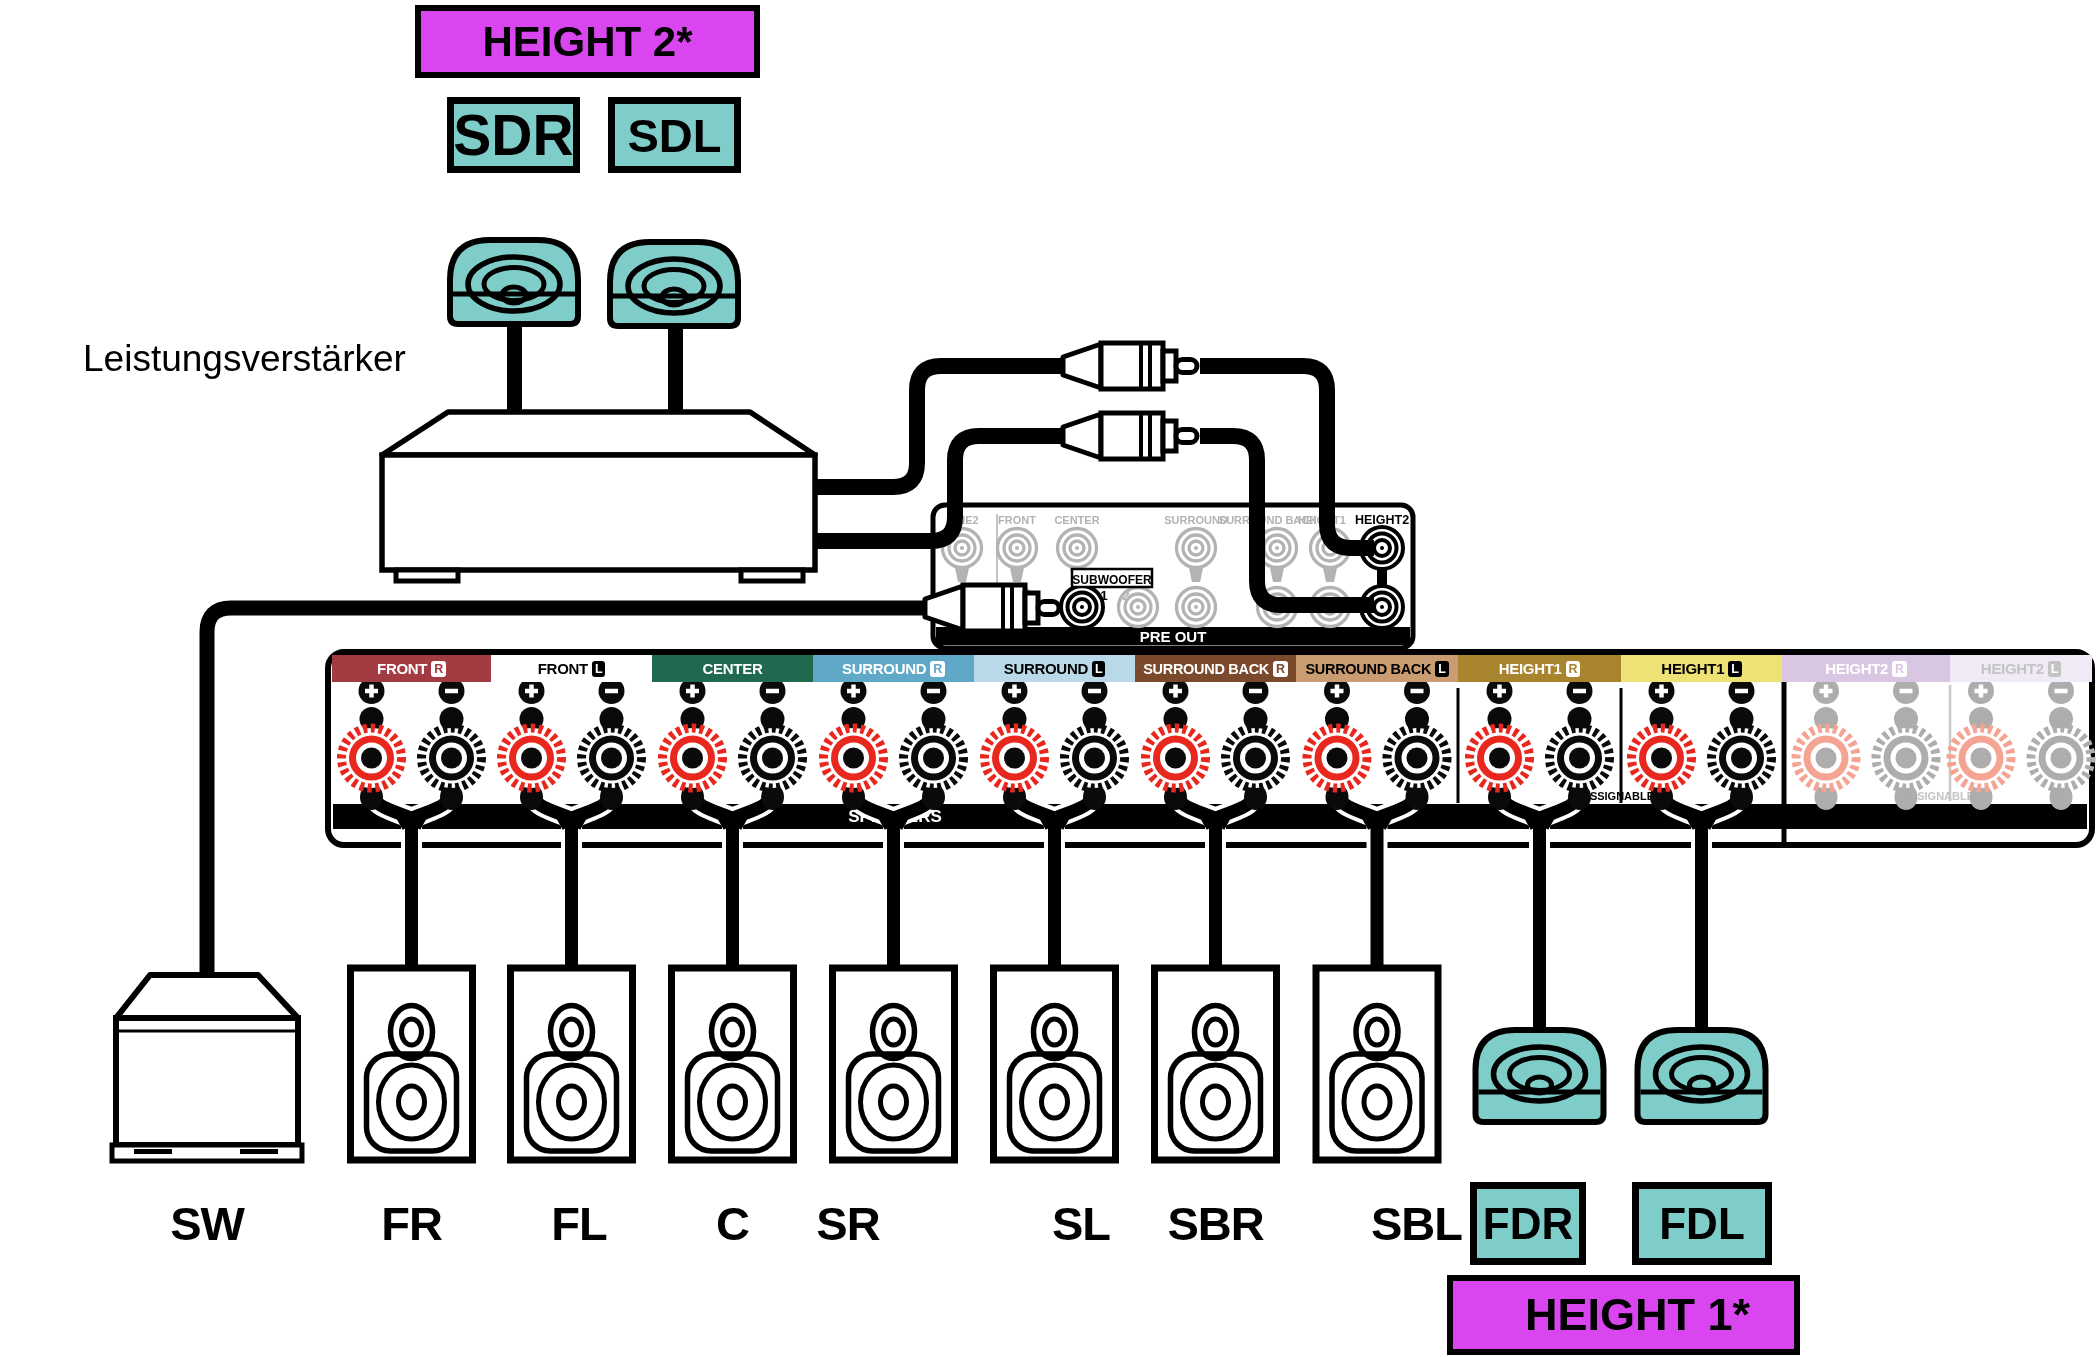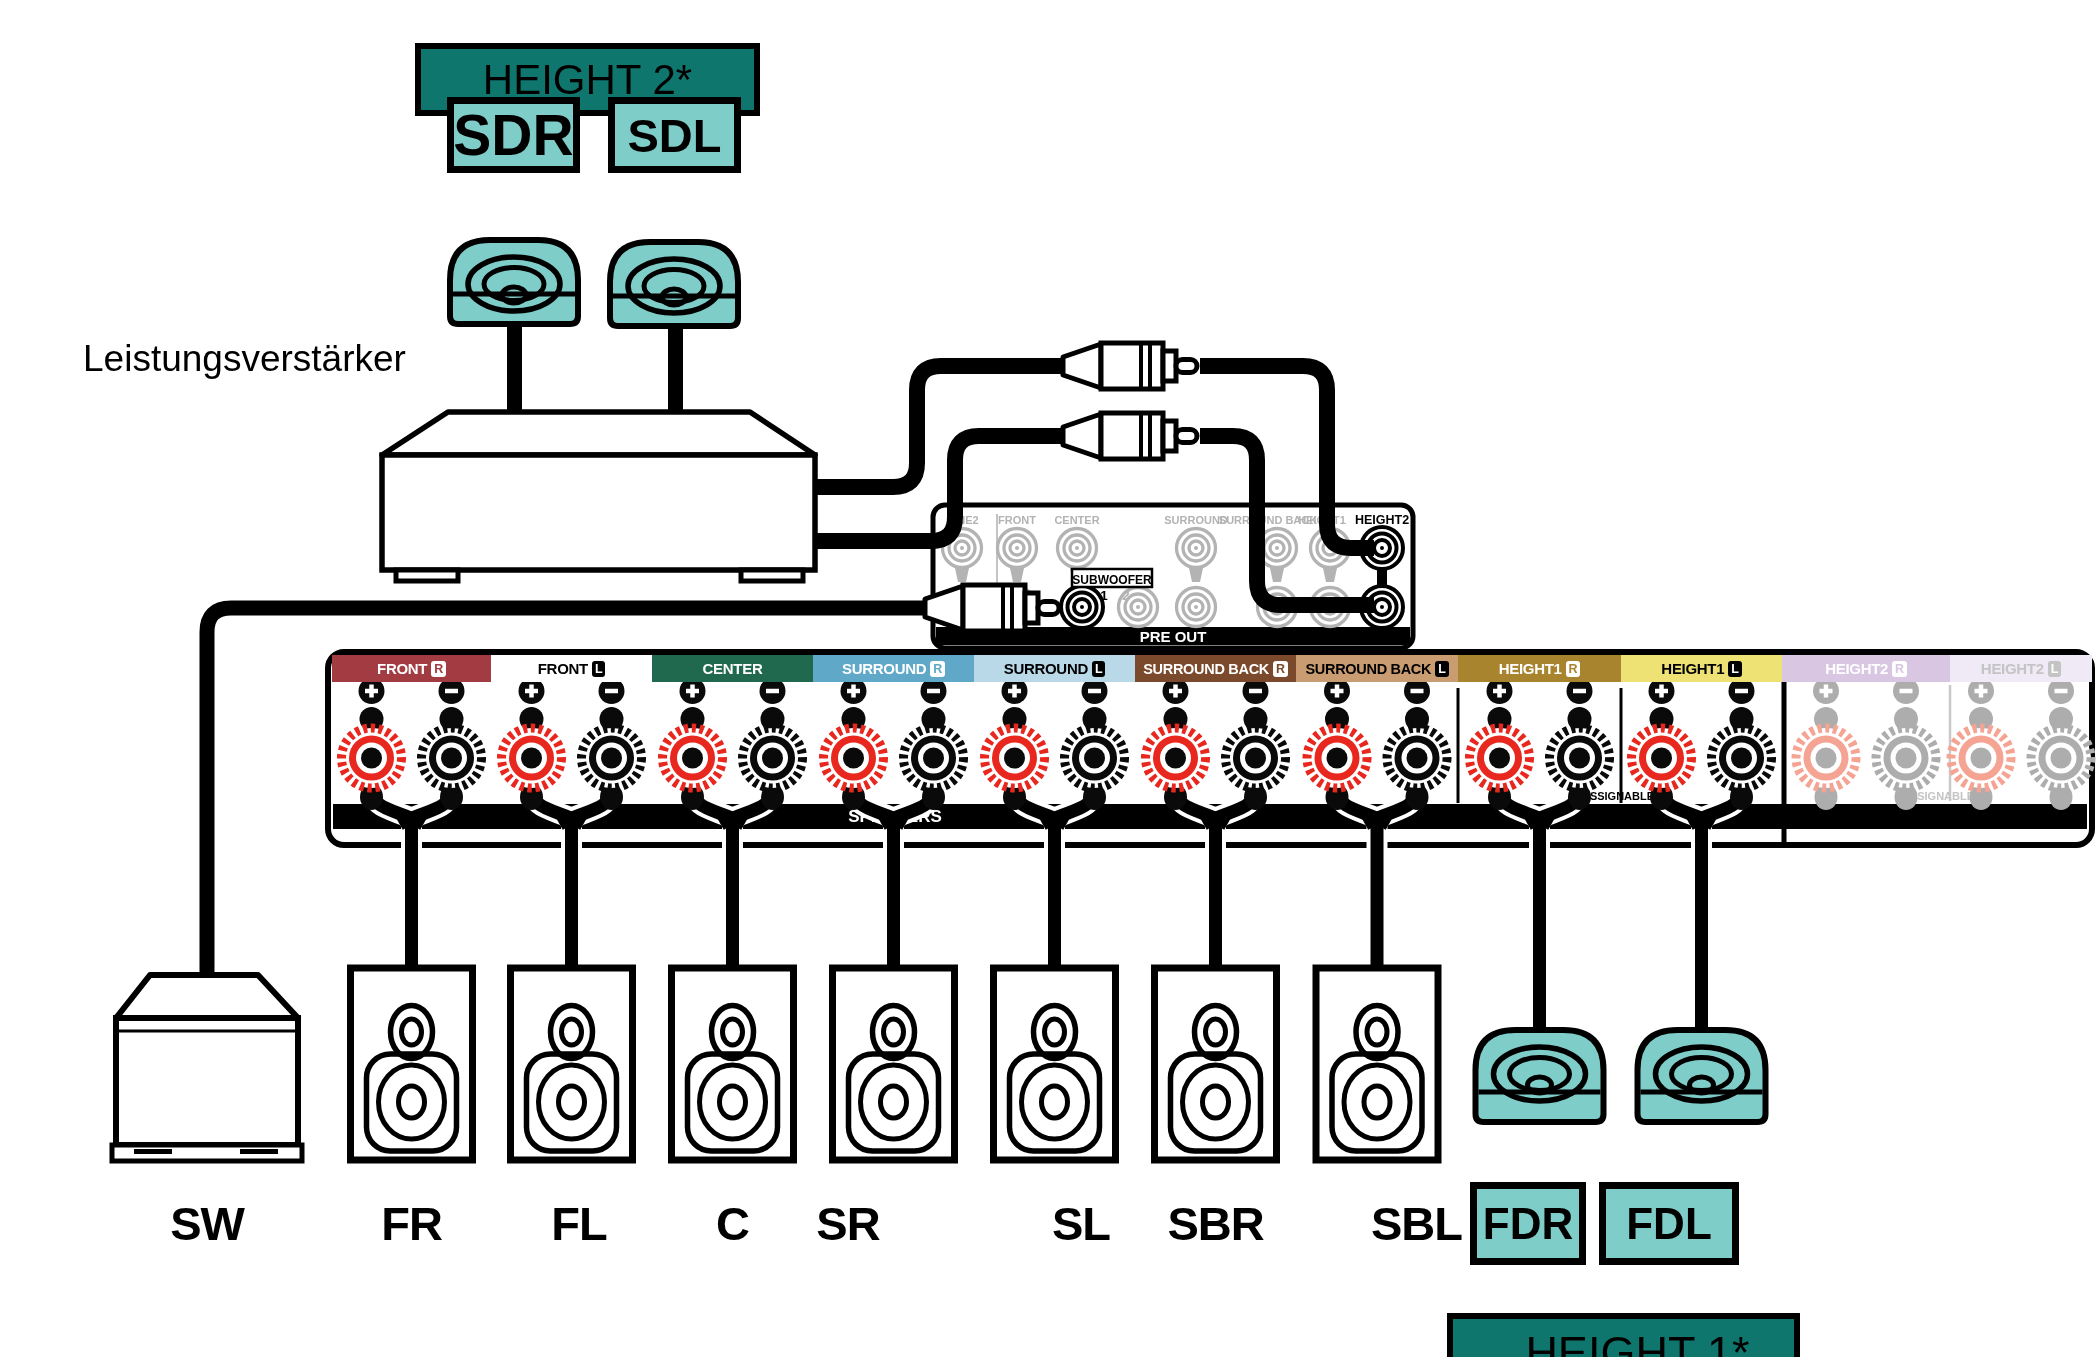--- a/index.html
+++ b/index.html
@@ -1,21 +1,21 @@
 <!DOCTYPE html>
 <html><head>
 <meta charset="utf-8">
 <style>
   html,body{margin:0;padding:0;background:#fff;}
   #canvas{position:relative;width:2100px;height:1357px;background:#fff;overflow:hidden;
           font-family:"Liberation Sans","DejaVu Sans",sans-serif;}
   #scene{position:absolute;left:0;top:0;}
   .overlay{position:absolute;z-index:2;}
-  .callout{box-sizing:border-box;border:6px solid #000;background:#0f766e;color:#000;
-           display:flex;align-items:center;justify-content:center;font-weight:normal;margin-top:38px;}
+  .callout{box-sizing:border-box;border:6px solid #000;background:#d946ef;color:#000;
+           display:flex;align-items:center;justify-content:center;font-weight:bold;}
   .tealbox{box-sizing:border-box;border:7px solid #000;display:flex;align-items:center;
            justify-content:center;font-weight:bold;color:#000;}
   .amp-label{font-size:37px;color:#000;white-space:nowrap;}
   .strip-section{position:absolute;top:655px;height:27px;display:flex;align-items:center;
            justify-content:center;font-weight:bold;font-size:15px;letter-spacing:-0.3px;
            white-space:nowrap;z-index:2;}
   .strip-badge{display:inline-block;margin-left:4px;padding:0 3px;border-radius:3px;
            font-size:12.5px;line-height:16px;font-weight:bold;}
   .bottom-label{position:absolute;top:1196px;width:170px;text-align:center;
            font-weight:bold;font-size:47px;letter-spacing:-1px;color:#000;z-index:2;}
@@ -637,16 +637,16 @@
       <div class="bottom-label" style="left: 326.5px;">FR</div>
       <div class="bottom-label" style="left: 494px;">FL</div>
       <div class="bottom-label" style="left: 647.5px;">C</div>
       <div class="bottom-label" style="left: 763px;">SR</div>
       <div class="bottom-label" style="left: 996px;">SL</div>
       <div class="bottom-label" style="left: 1130.5px;">SBR</div>
       <div class="bottom-label" style="left: 1292px; text-align: right;">SBL</div>
     </div>
 
   <div class="overlay tealbox" style="left:1470px;top:1182px;width:116px;height:83px;font-size:44px;background:#7FCDC8;">FDR</div>
-  <div class="overlay tealbox" style="left:1599px;top:1182px;width:140px;height:83px;font-size:44px;background:#7FCDC8;">FDL</div>
+  <div class="overlay tealbox" style="left:1632px;top:1182px;width:140px;height:83px;font-size:44px;background:#7FCDC8;">FDL</div>
 
   <div class="overlay callout" style="left:1447px;top:1275px;width:353px;height:80px;font-size:45px;padding-left:28px;">HEIGHT 1*</div>
 </div>
 
 </body></html>

